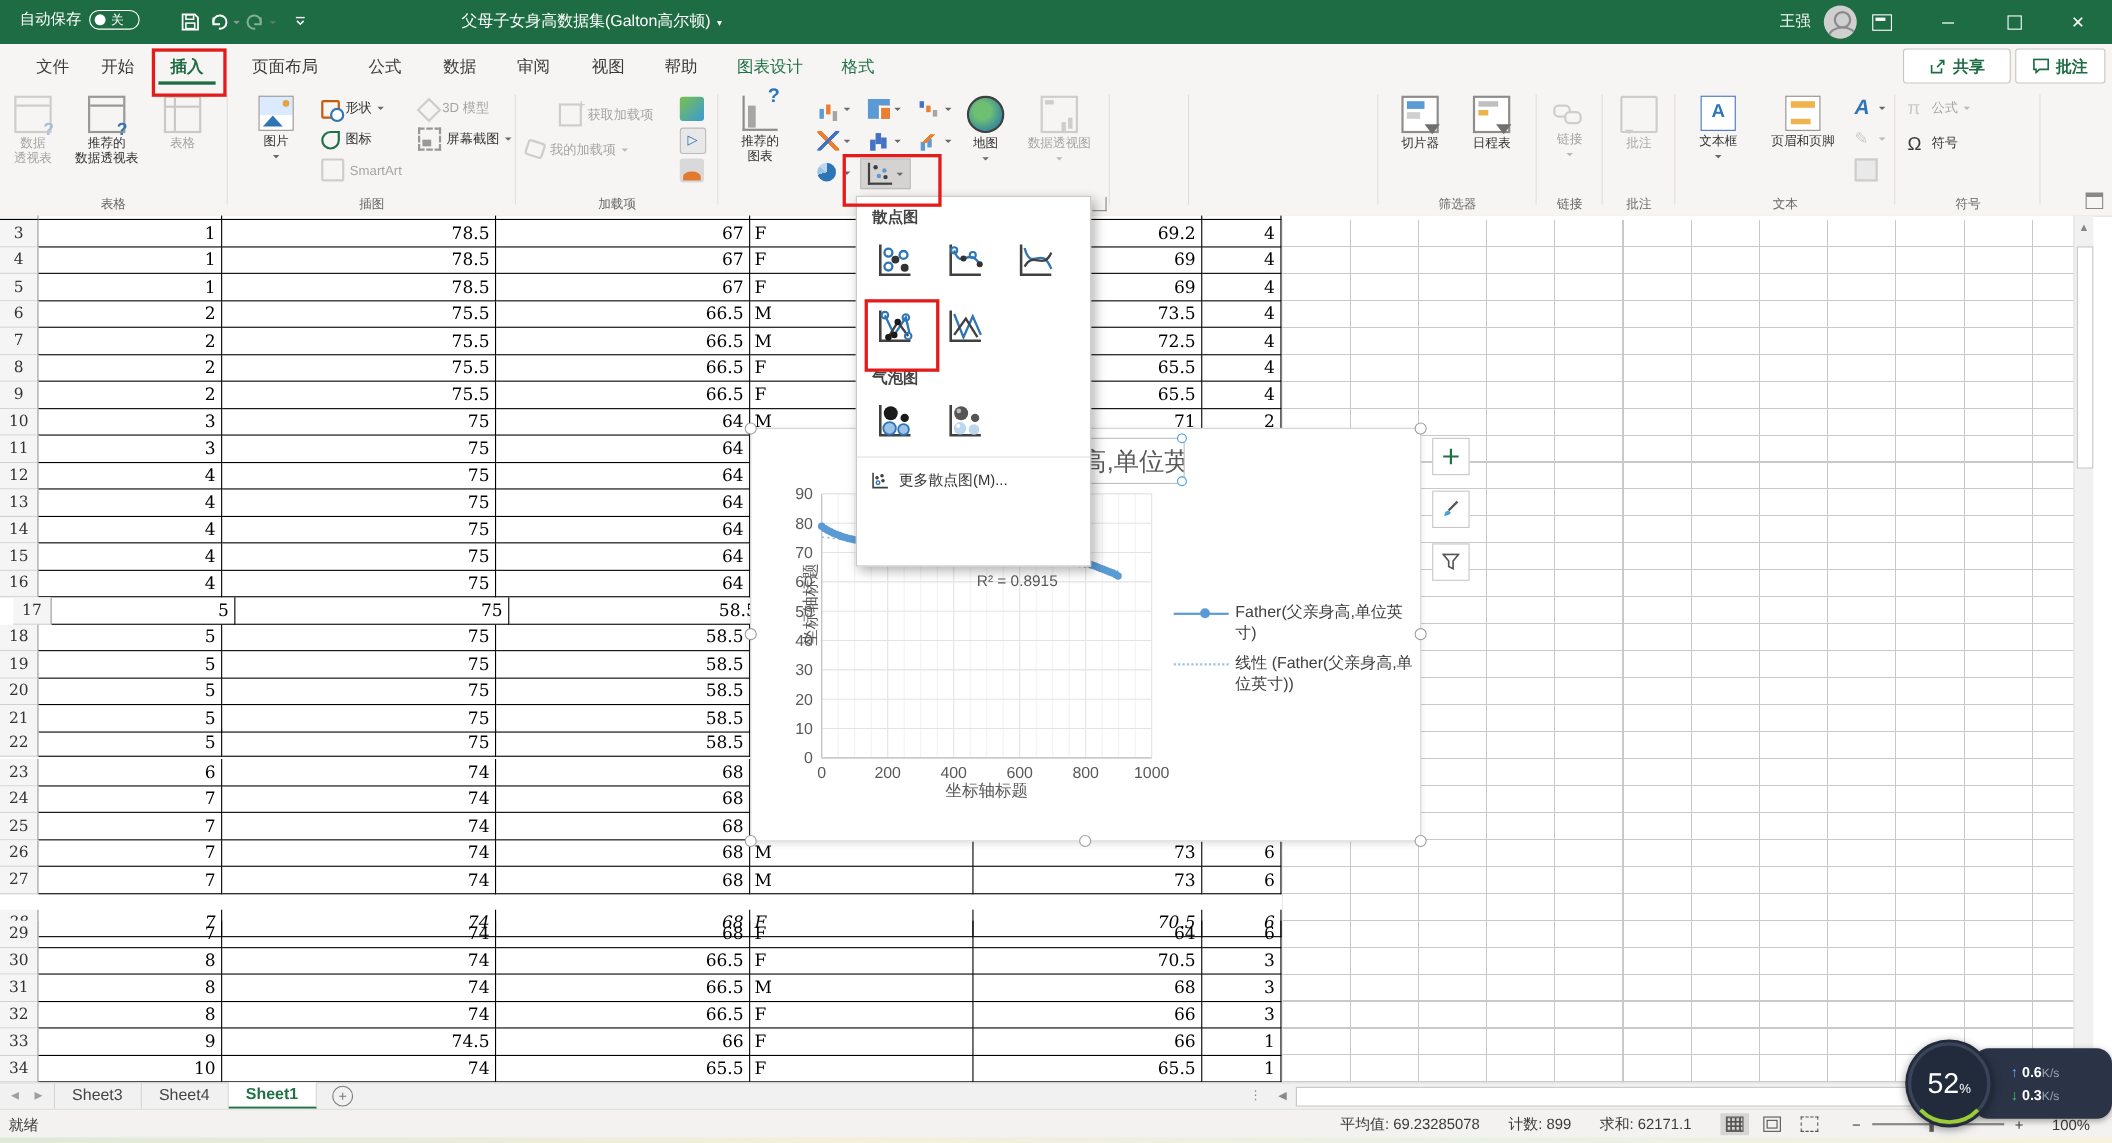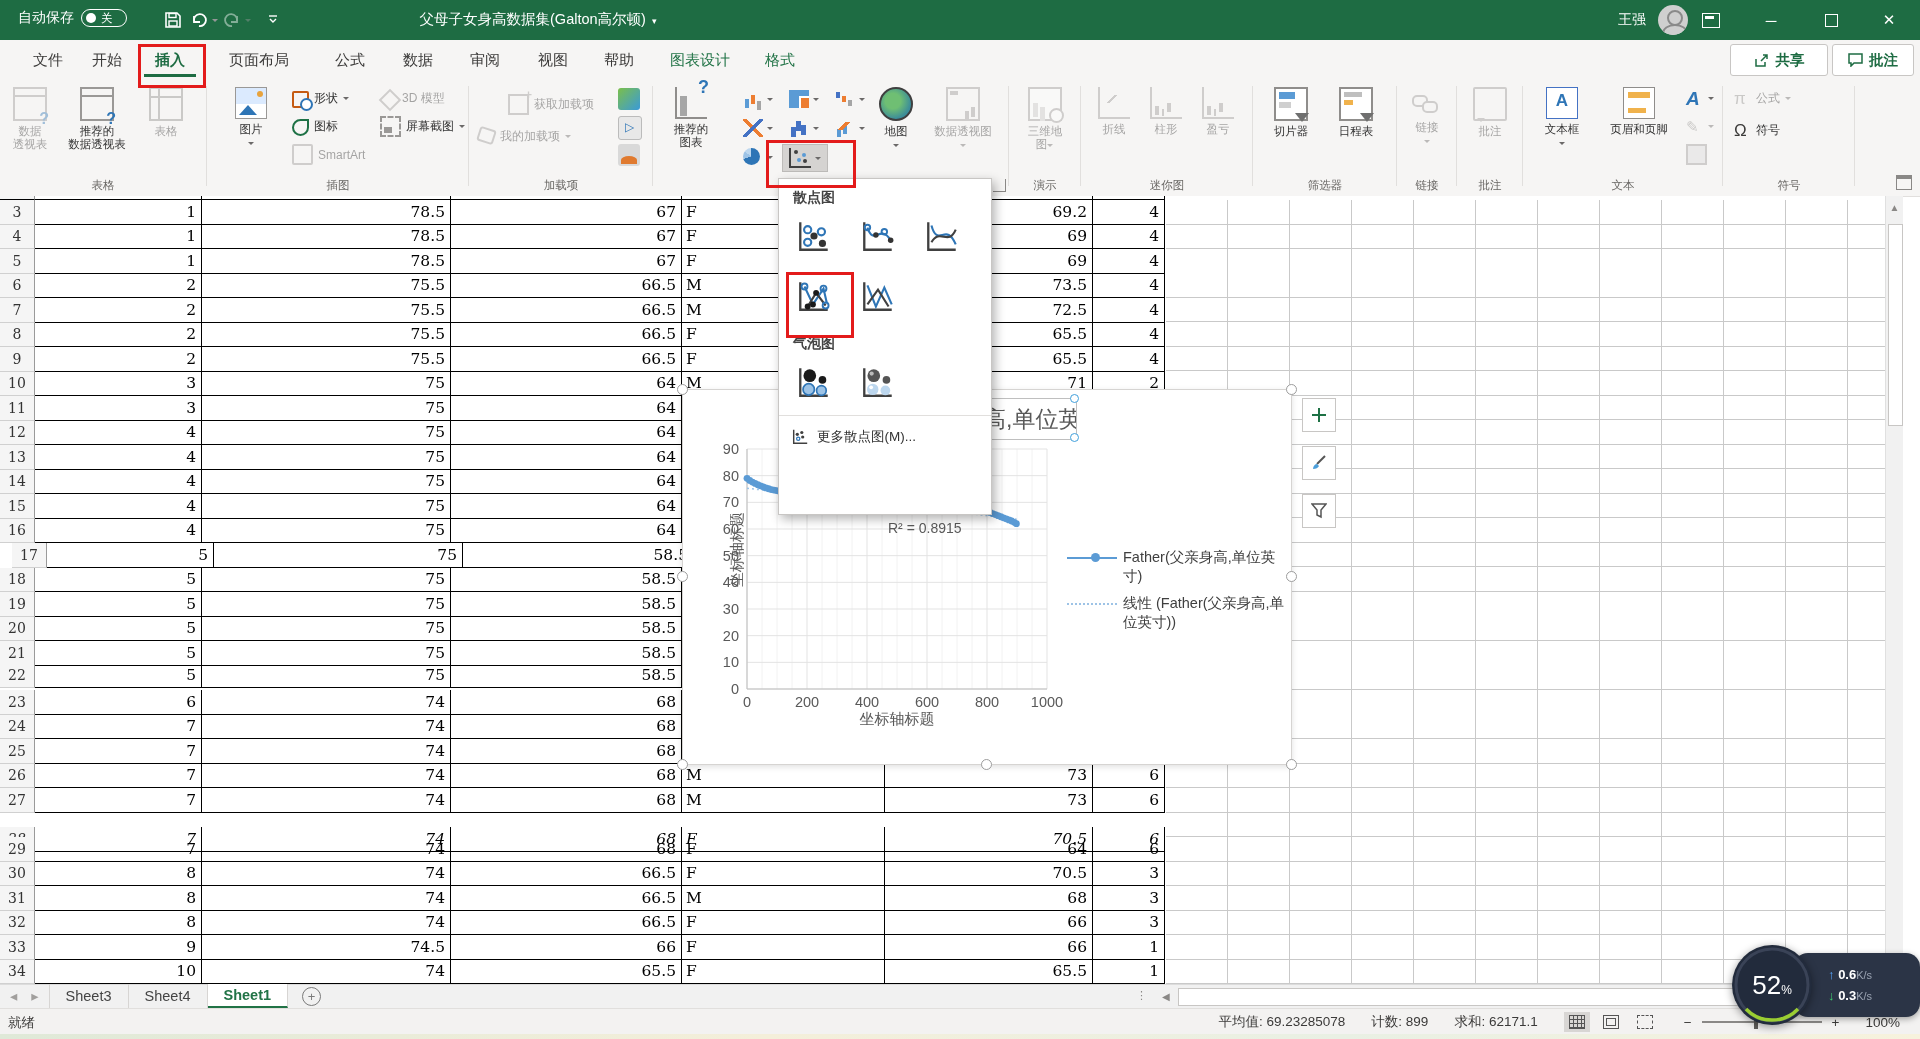--- a/index.html
+++ b/index.html
@@ -375,32 +375,22 @@
           <span class="mini mini-scatter"></span>
           <span class="caret-s"></span>
         </div>
     <div class="rbtn-big" style="left:216px;width:52px;"><div class="bicon i-globe"></div><span>地图</span><br><span class="caret-s"></span></div>
     <div class="rbtn-big dis2" style="left:272px;width:74px;"><div class="bicon i-pivotchart"></div><span>数据透视图</span><br><span class="caret-s"></span></div>
     <div class="glabel">图表</div>
     <div style="position:absolute;right:2px;bottom:4px;width:12px;height:12px;border-right:1.5px solid #8a8886;border-bottom:1.5px solid #8a8886;"></div>
   </div>
   <div class="rsep" style="left:1008px;"></div>
 
-  <div class="rgroup" style="left:1010px;width:70px;">
-    <div class="rbtn-big dis2" style="left:8px;width:54px;"><div class="bicon i-3dmap"></div><span>三维地<br>图</span><span class="caret-s"></span></div>
-    <div class="glabel">演示</div>
-  </div>
   <div class="rsep" style="left:1080px;"></div>
 
-  <div class="rgroup" style="left:1082px;width:170px;">
-    <div class="rbtn-big dis2" style="left:10px;width:44px;"><div class="bicon i-spark-line"></div><span>折线</span></div>
-    <div class="rbtn-big dis2" style="left:62px;width:44px;"><div class="bicon i-spark-col"></div><span>柱形</span></div>
-    <div class="rbtn-big dis2" style="left:114px;width:44px;"><div class="bicon i-spark-col"></div><span>盈亏</span></div>
-    <div class="glabel">迷你图</div>
-  </div>
   <div class="rsep" style="left:1252px;"></div>
 
   <div class="rgroup" style="left:1254px;width:142px;">
     <div class="rbtn-big" style="left:8px;width:58px;"><div class="bicon i-slicer">
             <span class="i-funnel"></span>
           </div><span>切片器</span></div>
     <div class="rbtn-big" style="left:72px;width:60px;"><div class="bicon i-timeline">
             <span class="i-funnel"></span>
           </div><span>日程表</span></div>
     <div class="glabel">筛选器</div>

